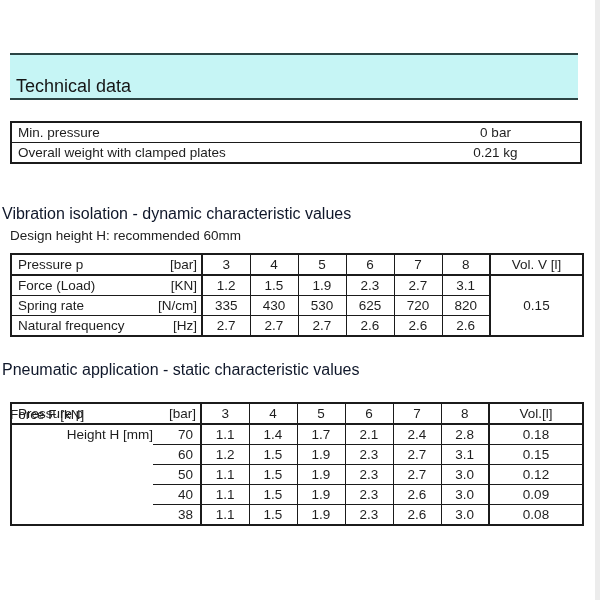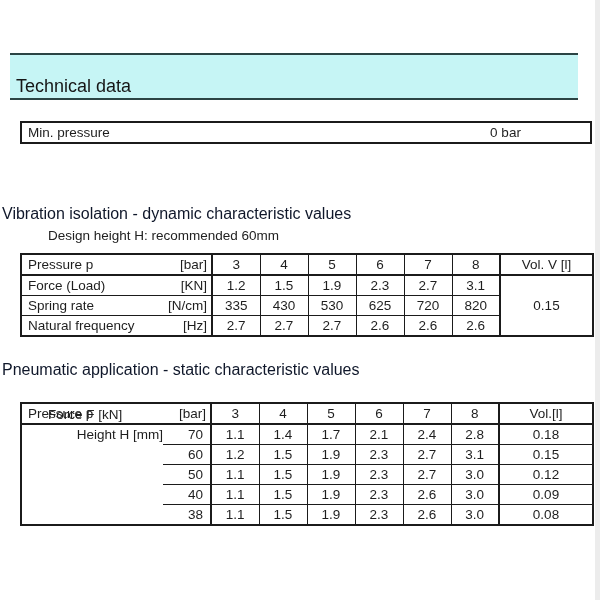--- a/index.html
+++ b/index.html
@@ -19,29 +19,29 @@
     display:flex;align-items:flex-end;
   }
   .band-title{
     font-size:18px;line-height:1;padding:0 0 3px 6px;color:#161616;
   }
   
   .sec-heading{
     position:absolute;left:2px;font-size:16px;font-weight:normal;line-height:1.1;color:#0f172a;
   }
   .sec-sub{
-    position:absolute;left:10px;font-size:13.5px;line-height:1.1;color:#222;margin-left:38px;
+    position:absolute;left:10px;font-size:13.5px;line-height:1.1;color:#222;
   }
   #vib-heading{top:205px;}
   #vib-sub{top:229px;}
   #pne-heading{top:361px;}
   #pne-sub{top:408px;}
   
   table{
-    position:absolute;left:20px;border-collapse:collapse;table-layout:fixed;
+    position:absolute;left:10px;border-collapse:collapse;table-layout:fixed;
     border:2px solid #1b1b1b;
   }
   td{
     font-size:13.5px;line-height:1;padding:0;height:19px;vertical-align:middle;
     overflow:hidden;white-space:nowrap;
   }
   tr{border-bottom:1.5px solid #1b1b1b;}
   tr.hdr{border-bottom:2px solid #1b1b1b;}
   td.lbl{text-align:left;padding-left:6px;}
   td.unit{text-align:right;padding-right:4px;}
@@ -70,20 +70,24 @@
 
 <table id="tbl-general">
   <colgroup>
       <col style="width:400px">
       <col style="width:170px">
     </colgroup>
   <tbody>
       <tr>
     <td class="lbl">Min. pressure</td>
     <td class="val">0 bar</td>
+  </tr>
+  <tr>
+    <td class="lbl">Overall weight with clamped plates</td>
+    <td class="val">0.21 kg</td>
   </tr>
 </tbody>
   </table>
 
 <div id="vib-heading" class="sec-heading">Vibration isolation - dynamic characteristic values</div>
 <div id="vib-sub" class="sec-sub">Design height H: recommended 60mm</div>
 
 <table id="tbl-vibration">
   <colgroup>
     <col style="width:131px">

